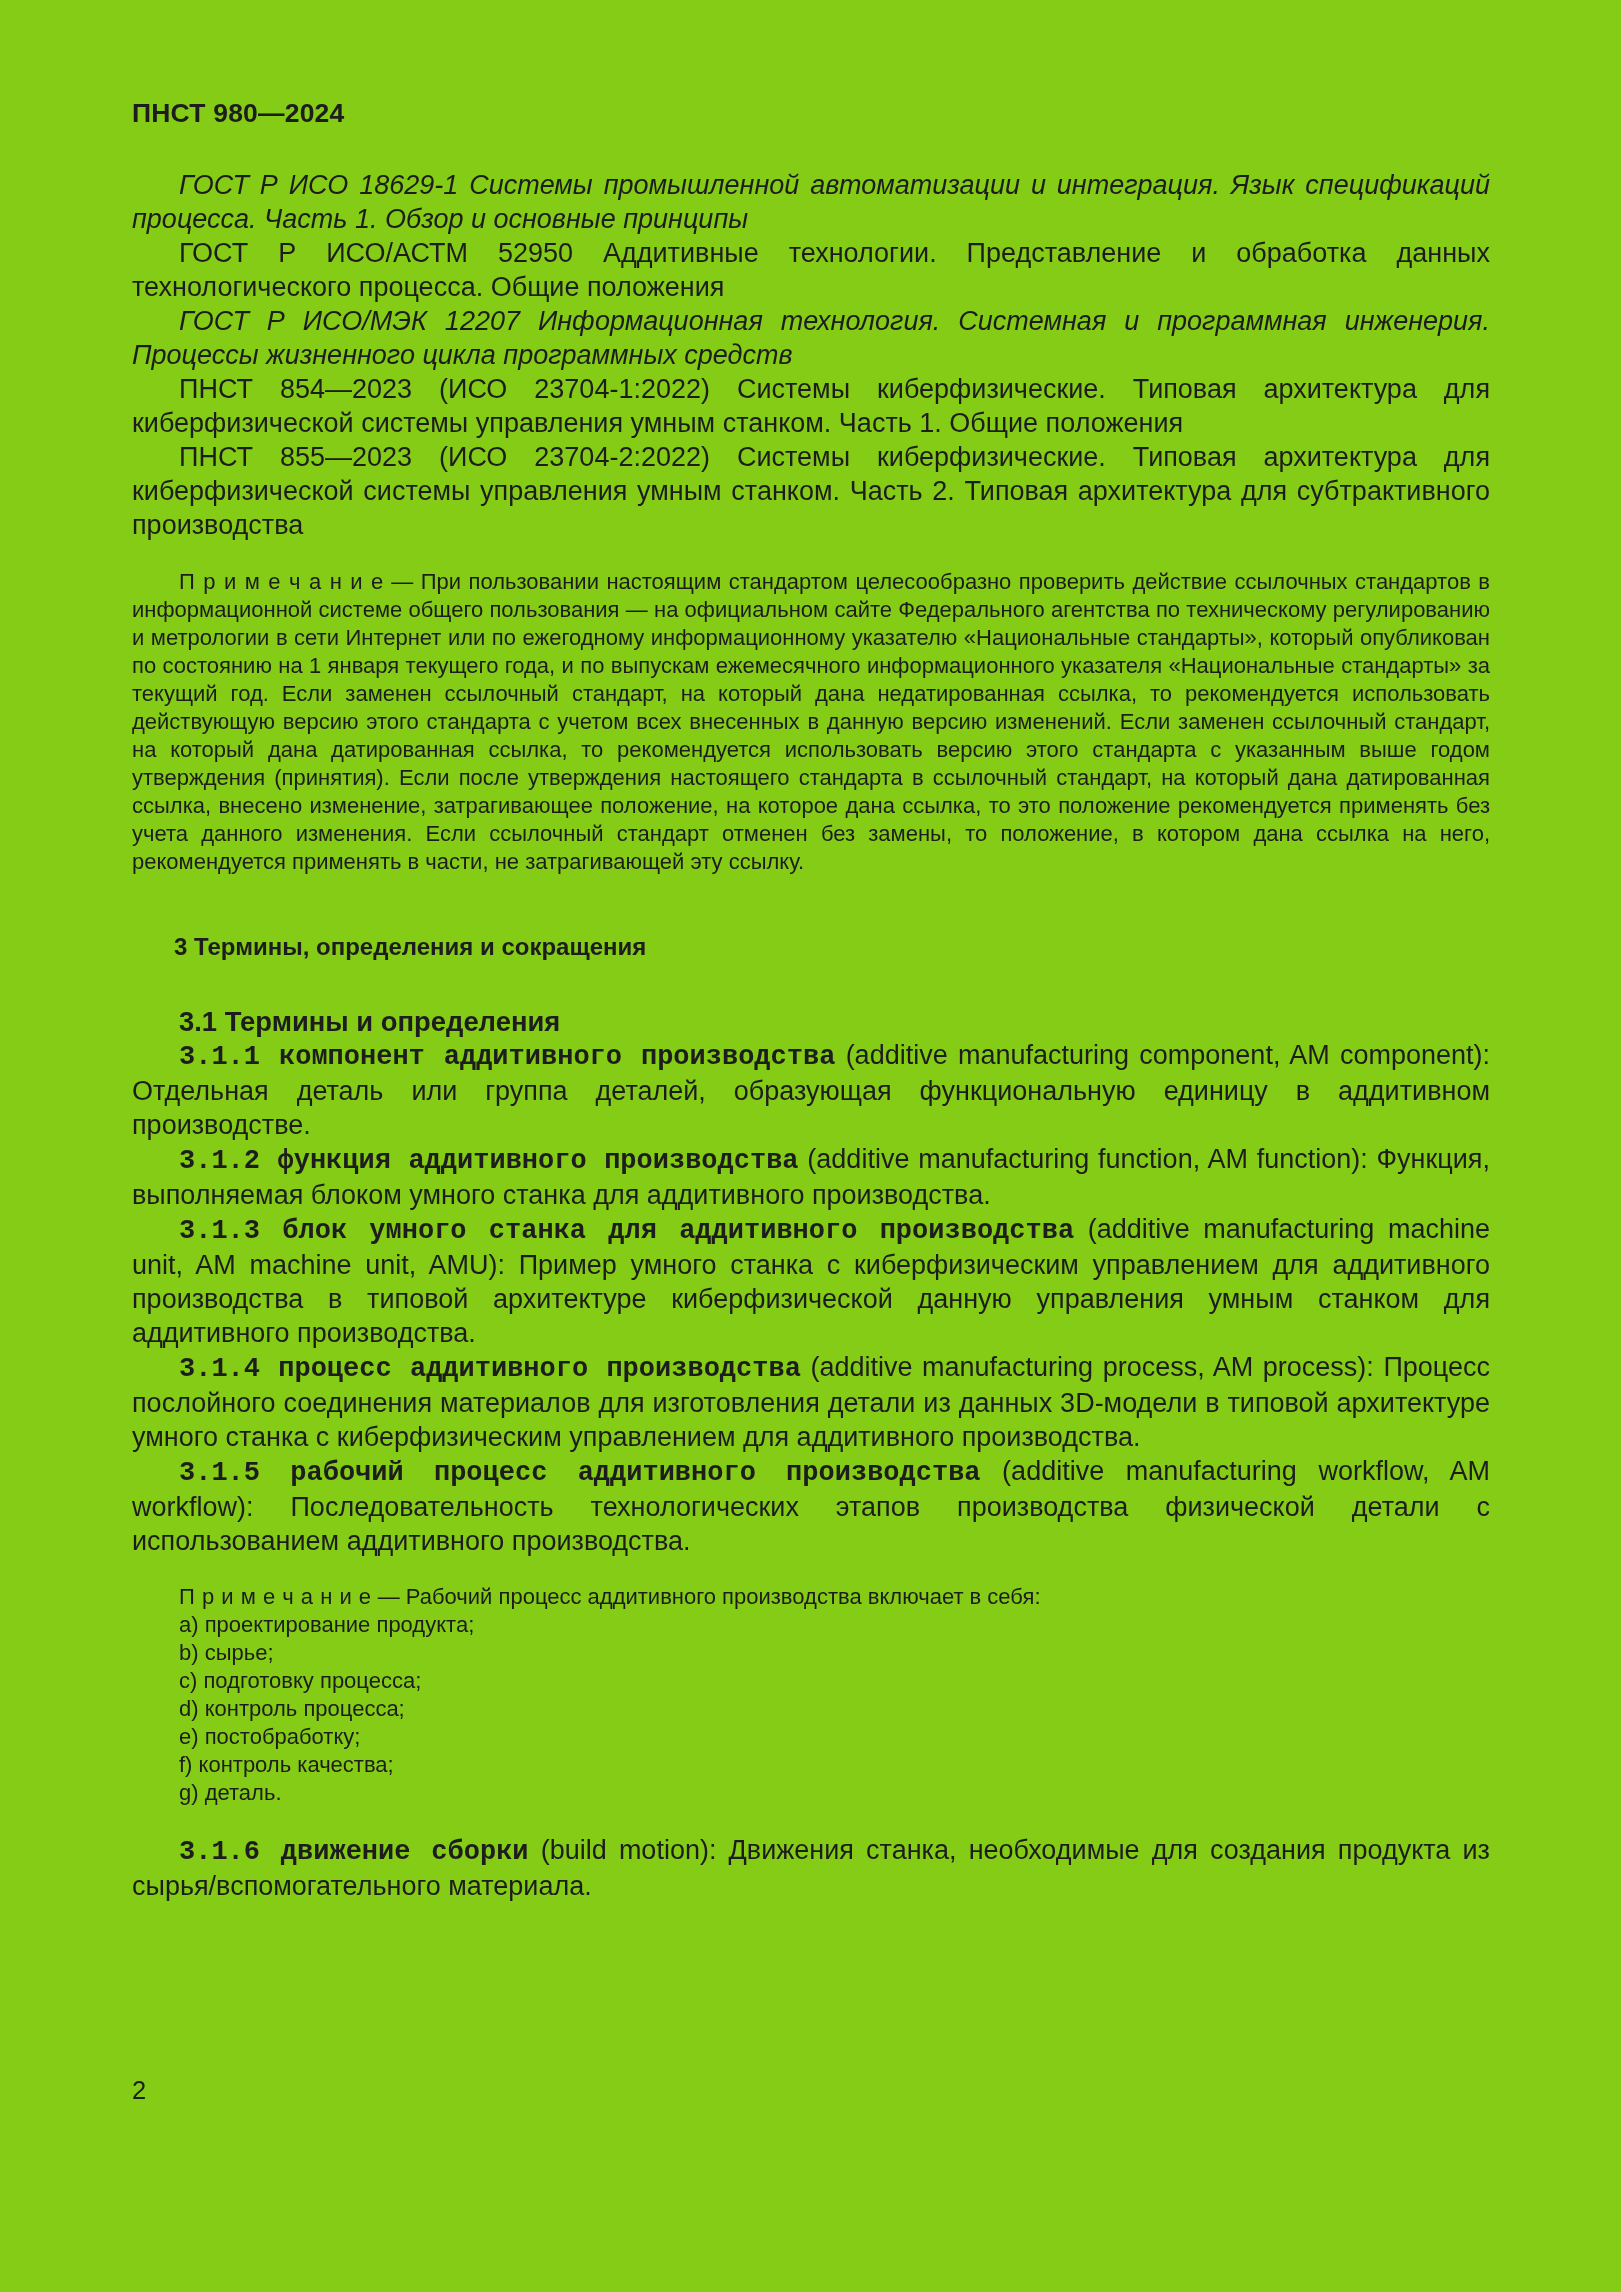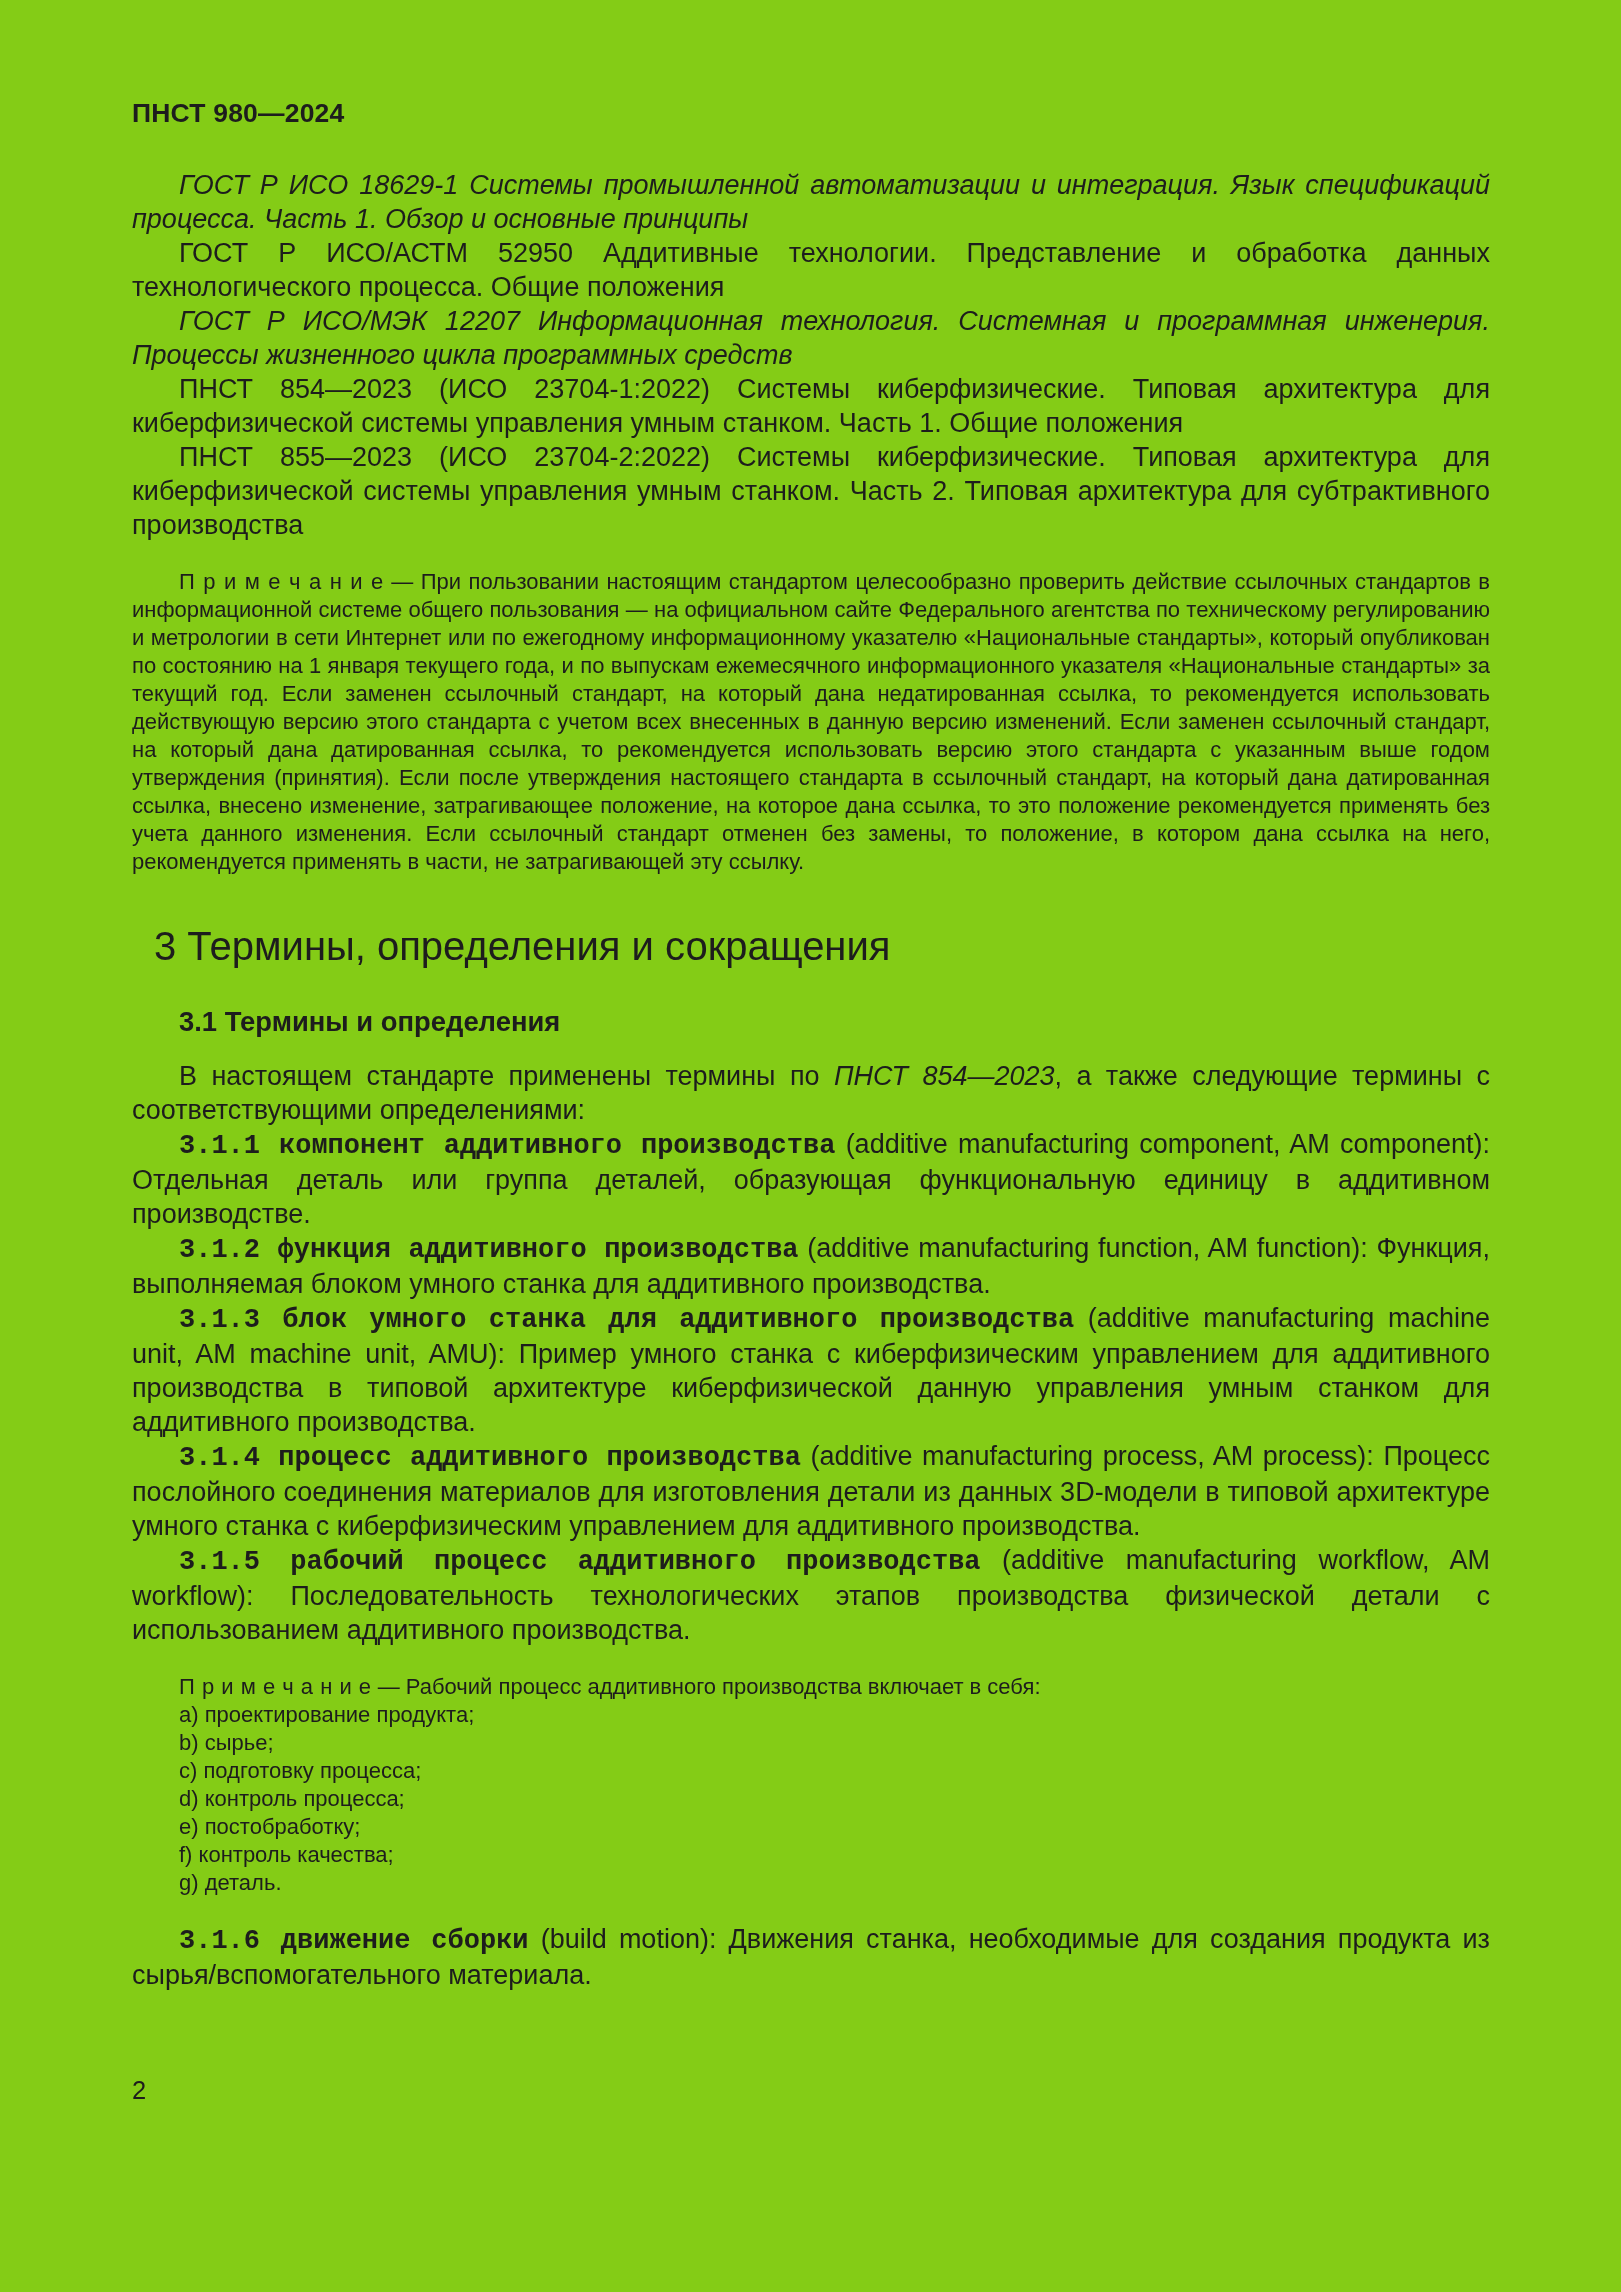--- a/index.html
+++ b/index.html
@@ -37,23 +37,23 @@
     text-align: justify;
     margin-top: 25.5px;
   }
   .note-first { text-indent: 47px; }
   .note-item {
     text-indent: 47px;
     text-align: left;
   }
   .note-label { letter-spacing: 0.5px; }
   .section-title {
-    font-size: 40px;
-    font-weight: normal;
-    margin: 51px 0 0 22px;
+    font-size: 24px;
+    font-weight: bold;
+    margin: 51px 0 0 42px;
     line-height: 39px;
   }
   .subsection-title {
     font-size: 27.4px;
     font-weight: bold;
     margin: 39px 0 0 47px;
     line-height: 33px;
   }
   .intro-gap { margin-top: 21.6px; }
   .after-note-gap { margin-top: 25.5px; }
@@ -79,21 +79,20 @@
     <p class="ref italic">ГОСТ Р ИСО/МЭК 12207 Информационная технология. Системная и программная инженерия. Процессы жизненного цикла программных средств</p>
     <p class="ref">ПНСТ 854—2023 (ИСО 23704-1:2022) Системы киберфизические. Типовая архитектура для киберфизической системы управления умным станком. Часть 1. Общие положения</p>
     <p class="ref">ПНСТ 855—2023 (ИСО 23704-2:2022) Системы киберфизические. Типовая архитектура для киберфизической системы управления умным станком. Часть 2. Типовая архитектура для субтрактивного производства</p>
 
     <p class="note note-first"><span class="note-label">П р и м е ч а н и е</span><span> — При пользовании настоящим стандартом целесообразно проверить действие ссылочных стандартов в информационной системе общего пользования — на официальном сайте Федерального агентства по техническому регулированию и метрологии в сети Интернет или по ежегодному информационному указателю «Национальные стандарты», который опубликован по состоянию на 1 января текущего года, и по выпускам ежемесячного информационного указателя «Национальные стандарты» за текущий год. Если заменен ссылочный стандарт, на который дана недатированная ссылка, то рекомендуется использовать действующую версию этого стандарта с учетом всех внесенных в данную версию изменений. Если заменен ссылочный стандарт, на который дана датированная ссылка, то рекомендуется использовать версию этого стандарта с указанным выше годом утверждения (принятия). Если после утверждения настоящего стандарта в ссылочный стандарт, на который дана датированная ссылка, внесено изменение, затрагивающее положение, на которое дана ссылка, то это положение рекомендуется применять без учета данного изменения. Если ссылочный стандарт отменен без замены, то положение, в котором дана ссылка на него, рекомендуется применять в части, не затрагивающей эту ссылку.</span></p>
 
     <h1 class="section-title">3 Термины, определения и сокращения</h1>
 
     <h2 class="subsection-title">3.1 Термины и определения</h2>
 
-    <p class="body-p intro-gap"><span>В настоящем стандарте применены термины по </span><span class="italic">ПНСТ 854—2023</span><span>, а также следующие термины с соответствующими определениями:</span></p>
 
     <p class="body-p"><b>3.1.1 компонент аддитивного производства</b><span> (additive manufacturing component, AM component): Отдельная деталь или группа деталей, образующая функциональную единицу в аддитивном производстве.</span></p>
 
     <p class="body-p"><b>3.1.2 функция аддитивного производства</b><span> (additive manufacturing function, AM function): Функция, выполняемая блоком умного станка для аддитивного производства.</span></p>
 
     <p class="body-p"><b>3.1.3 блок умного станка для аддитивного производства</b><span> (additive manufacturing machine unit, AM machine unit, AMU): Пример умного станка с киберфизическим управлением для аддитивного производства в типовой архитектуре киберфизической данную управления умным станком для аддитивного производства.</span></p>
 
     <p class="body-p"><b>3.1.4 процесс аддитивного производства</b><span> (additive manufacturing process, AM process): Процесс послойного соединения материалов для изготовления детали из данных 3D-модели в типовой архитектуре умного станка с киберфизическим управлением для аддитивного производства.</span></p>
 
     <p class="body-p"><b>3.1.5 рабочий процесс аддитивного производства</b><span> (additive manufacturing workflow, AM workflow): Последовательность технологических этапов производства физической детали с использованием аддитивного производства.</span></p>

